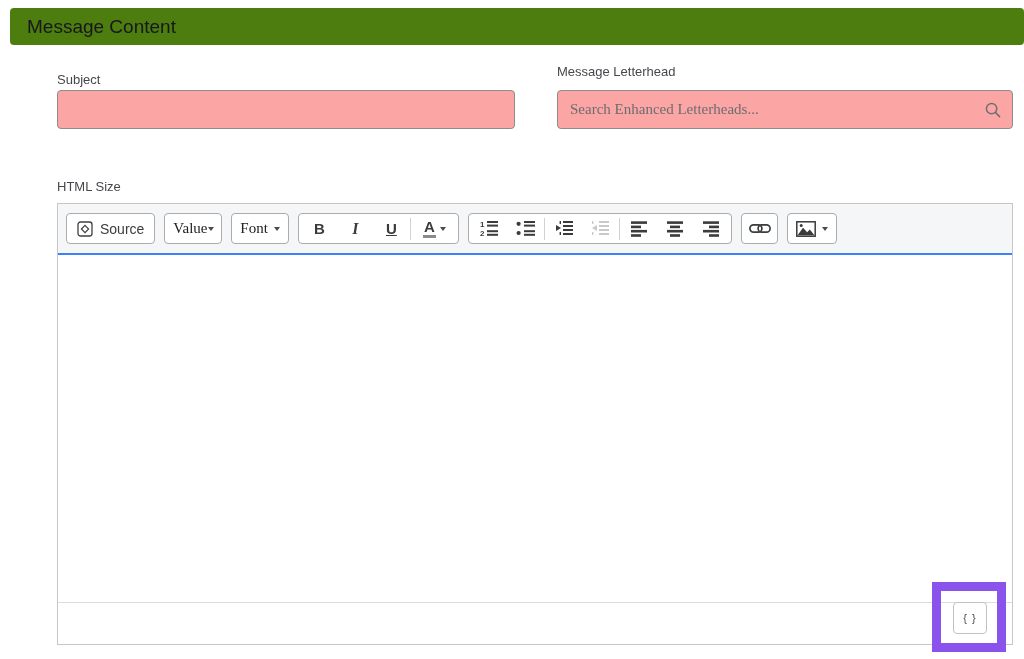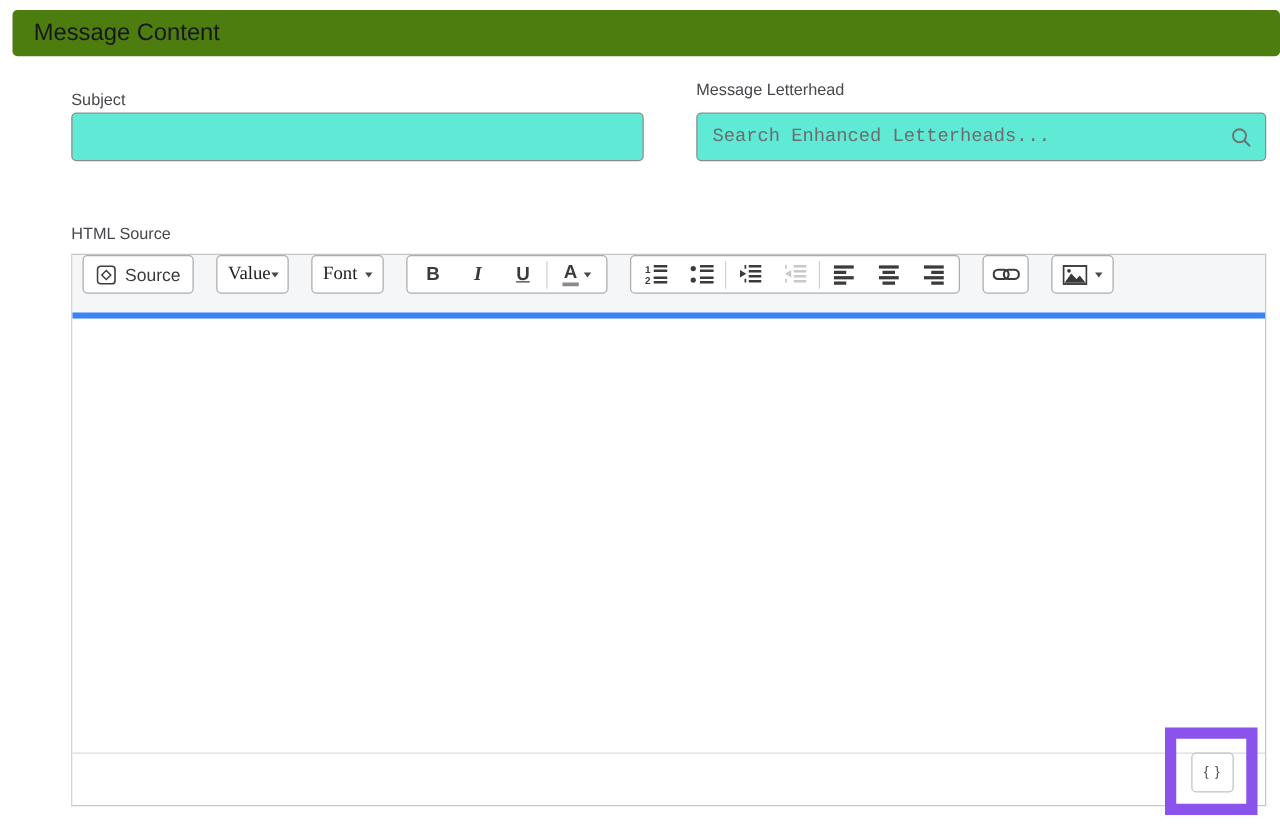--- a/index.html
+++ b/index.html
@@ -7,32 +7,32 @@
               font-family:"Liberation Sans", sans-serif; position:relative; overflow:hidden; }
 
   
   .section-header { position:absolute; left:10px; top:8px; width:1014px; height:37px;
     background:#4d7c0f; border-radius:4px; display:flex; align-items:center; padding-left:17px;
     font-size:19px; color:#17181c; }
 
   
   .field-label { position:absolute; font-size:13px; color:#46484c; }
   .text-input { position:absolute; height:39px; border:1px solid #8c8c8c; border-radius:4px;
-    background:#5eead4; font-size:15px; color:#2b2b2b; padding:0 12px; outline:none;
-    font-family:Liberation Mono, monospace; }
+    background:#fca5a5; font-size:15px; color:#2b2b2b; padding:0 12px; outline:none;
+    font-family:Liberation Serif, serif; }
   .text-input::placeholder { color:#6b6d70; opacity:1; }
   .lookup-wrap { position:absolute; }
   .lookup-wrap .text-input { position:relative; width:100%; height:39px; padding-right:38px; }
   .search-ic { position:absolute; right:12px; top:12px; pointer-events:none; }
 
   
   .editor { position:absolute; left:57px; top:203px; width:956px; height:442px;
     border:1px solid #c6c6c6; display:flex; flex-direction:column; background:#fff; }
-  .toolbar { height:51px; flex:0 0 51px; background:#f5f6f8; border-bottom:5px solid #3b82f6;
-    display:flex; align-items:flex-start; padding:0 8px; gap:18px; }
+  .toolbar { height:51px; flex:0 0 51px; background:#f5f6f8; border-bottom:2px solid #3b82f6;
+    display:flex; align-items:center; padding:0 8px; gap:9px; }
   .tb-box { display:inline-flex; align-items:center; height:31px; background:#fff;
     border:1px solid #acacac; border-radius:4px; cursor:pointer;
     font-family:"Liberation Sans", sans-serif; }
   .btn-source { padding:0 10px; gap:7px; font-size:14px; color:#3c3c3c; }
   .combo { width:58px; padding:0 8px; justify-content:space-between; }
   .combo .combo-label { font-family:"Liberation Serif", serif; font-size:15px; color:#222; }
   .caret { width:0; height:0; border-left:3.5px solid transparent;
     border-right:3.5px solid transparent; border-top:4.5px solid #4a4a4a; }
   .grp { padding:0 2px; }
   .mini { width:36px; height:29px; display:inline-flex; align-items:center; justify-content:center;
@@ -75,21 +75,21 @@
 <div class="lookup-wrap" style="left:557px; top:90px; width:456px; height:39px;">
   <input class="text-input" type="text" placeholder="Search Enhanced Letterheads..." style="">
   <span class="search-ic">
     <svg width="16" height="16" viewBox="0 0 16 16">
       <circle cx="6.6" cy="6.6" r="5.2" fill="none" stroke="#6e7073" stroke-width="1.5"></circle>
       <line x1="10.6" y1="10.6" x2="14.6" y2="14.6" stroke="#6e7073" stroke-width="1.5" stroke-linecap="round"></line>
     </svg>
   </span>
 </div>
 
-<div class="field-label" style="left:57px; top:179px;">HTML Source</div>
+<div class="field-label" style="left:57px; top:179px;">HTML Size</div>
 
 <div class="editor">
 
   <div class="toolbar">
 
     <button class="tb-box btn-source">
       <span>
         <svg width="16" height="16" viewBox="0 0 16 16">
           <rect x="1" y="1" width="14" height="14" rx="2.5" fill="none" stroke="#3f3f3f" stroke-width="1.3"></rect>
           <path d="M8 4.4 L11.6 8 L8 11.6 L4.4 8 Z" fill="none" stroke="#3f3f3f" stroke-width="1.2"></path>

